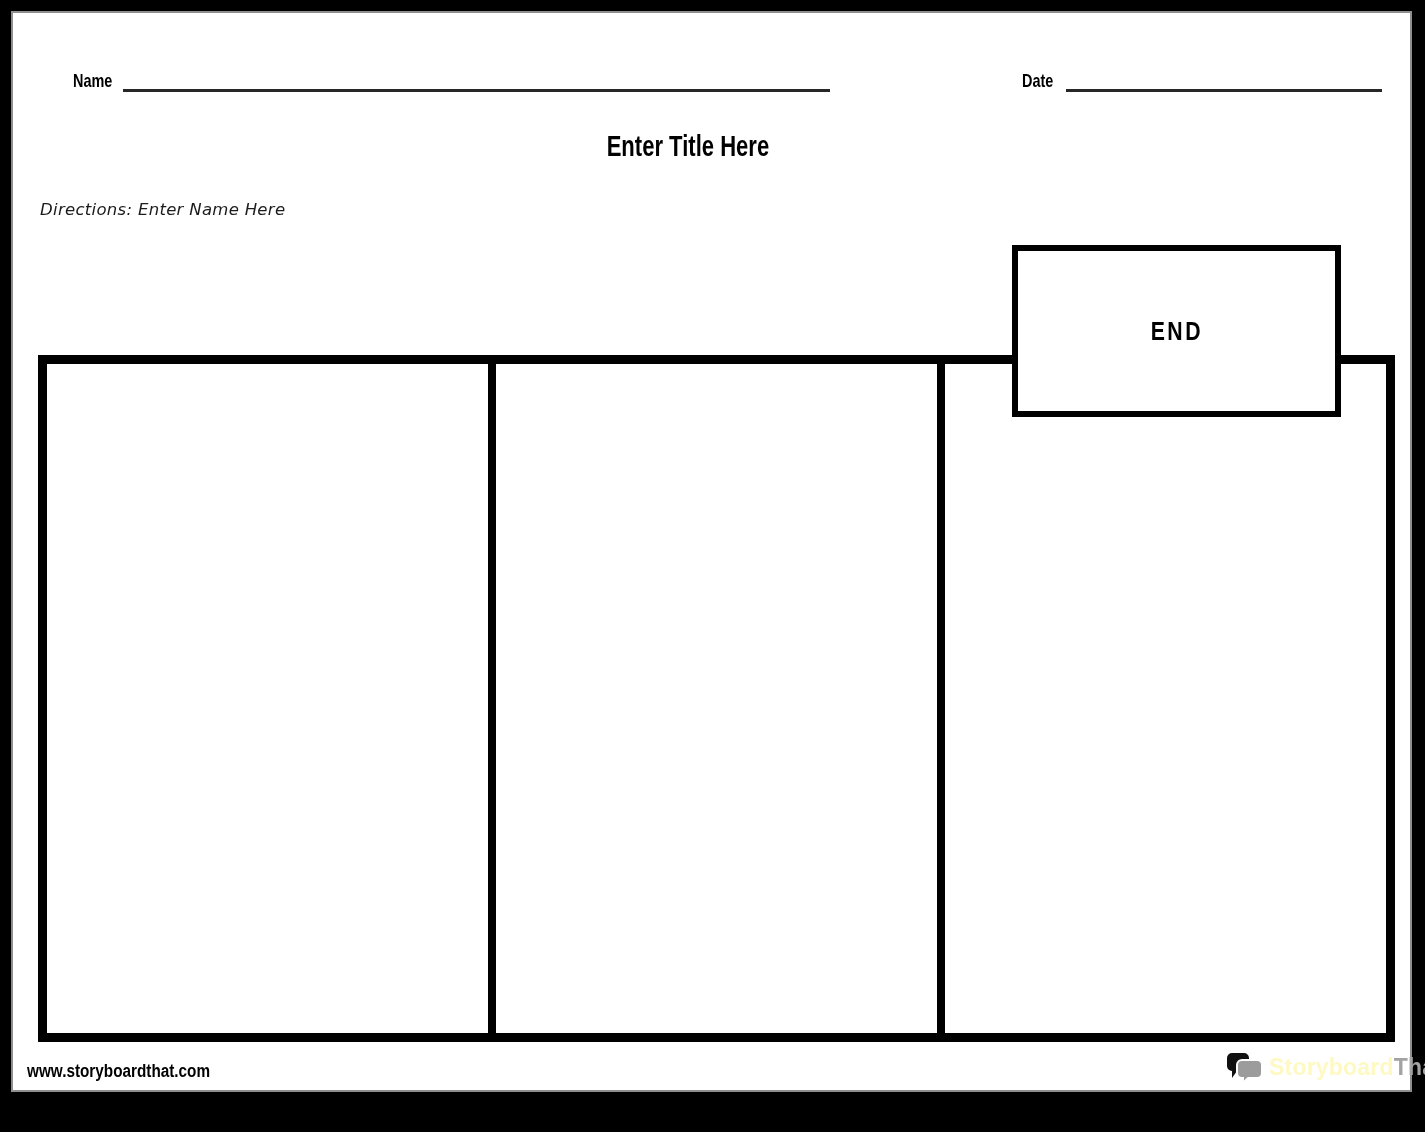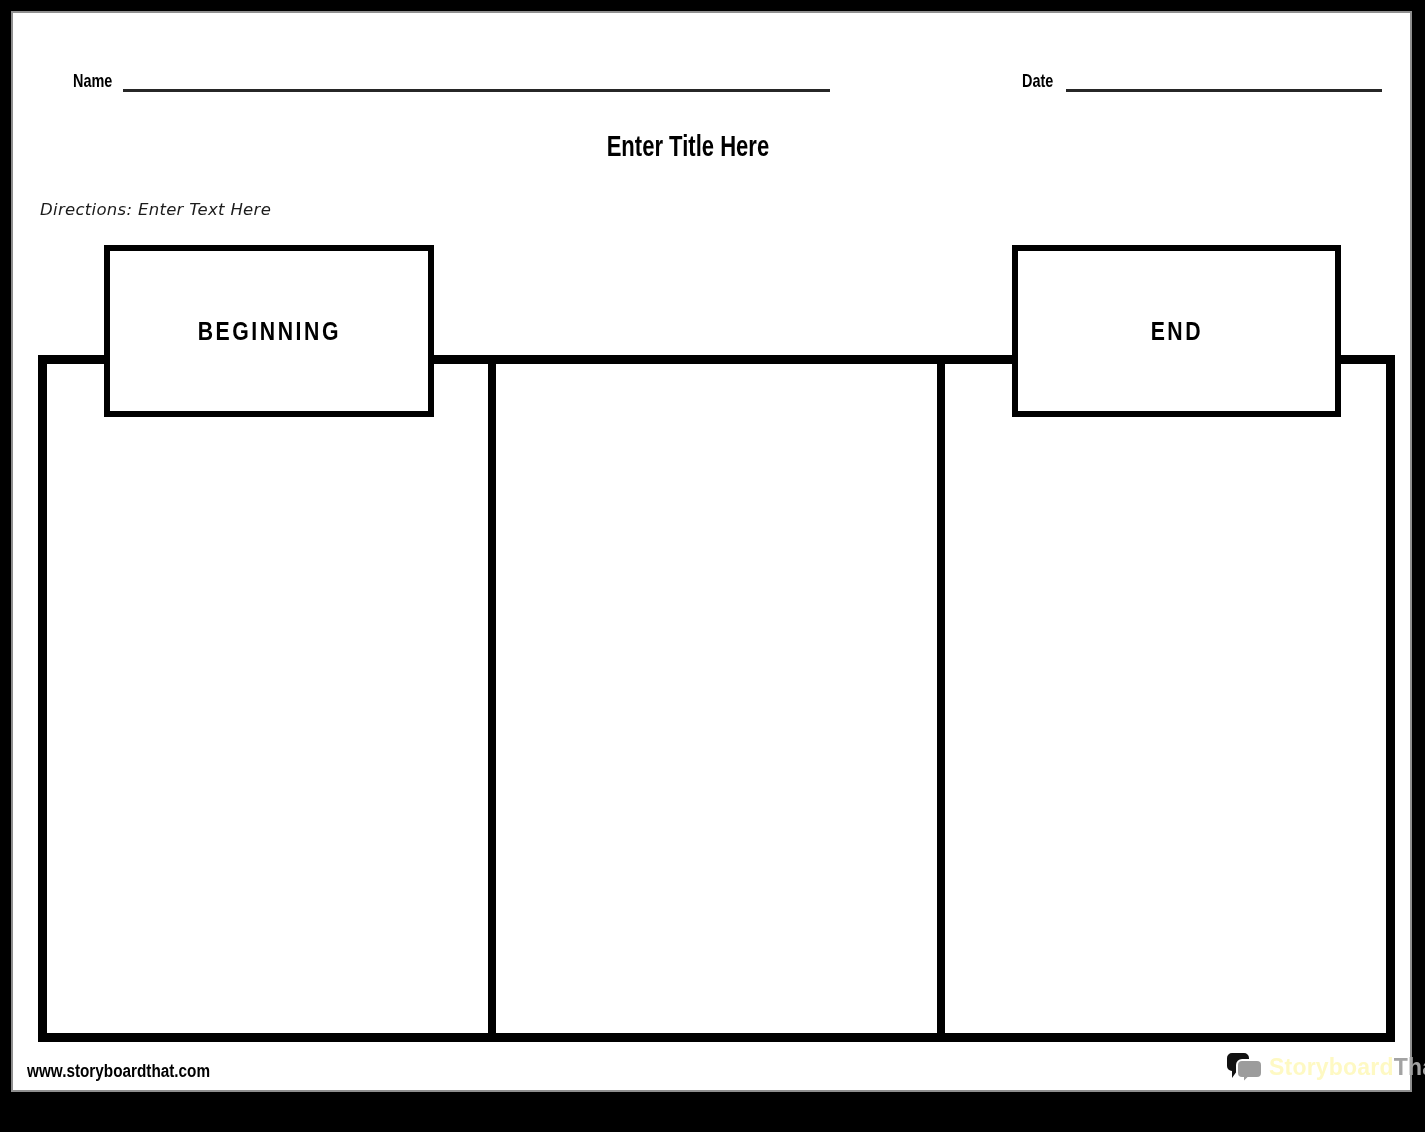--- a/index.html
+++ b/index.html
@@ -136,31 +136,28 @@
 
   <span class="field-label" style="left:1022px; top:71px;">
     <span class="cond">Date</span>
   </span>
   <div class="rule" style="left:1066px; top:89px; width:316px;"></div>
 
   <div class="title-wrap">
     <span class="cond centered">Enter Title Here</span>
   </div>
 
-  <div class="directions">Directions: Enter Text Here</div>
+  <div class="directions">Directions: Enter Name Here</div>
 
   <div class="story-table">
     <div class="story-col divided"></div>
     <div class="story-col divided"></div>
     <div class="story-col"></div>
   </div>
 
-  <div class="hbox hbox-beginning">
-    <span class="cond">BEGINNING</span>
-  </div>
   <div class="hbox hbox-end">
     <span class="cond">END</span>
   </div>
 
   <div class="site-url">
     <span class="cond">www.storyboardthat.com</span>
   </div>
 
   <div class="logo">
     <svg width="38" height="32" viewBox="0 0 38 32">

